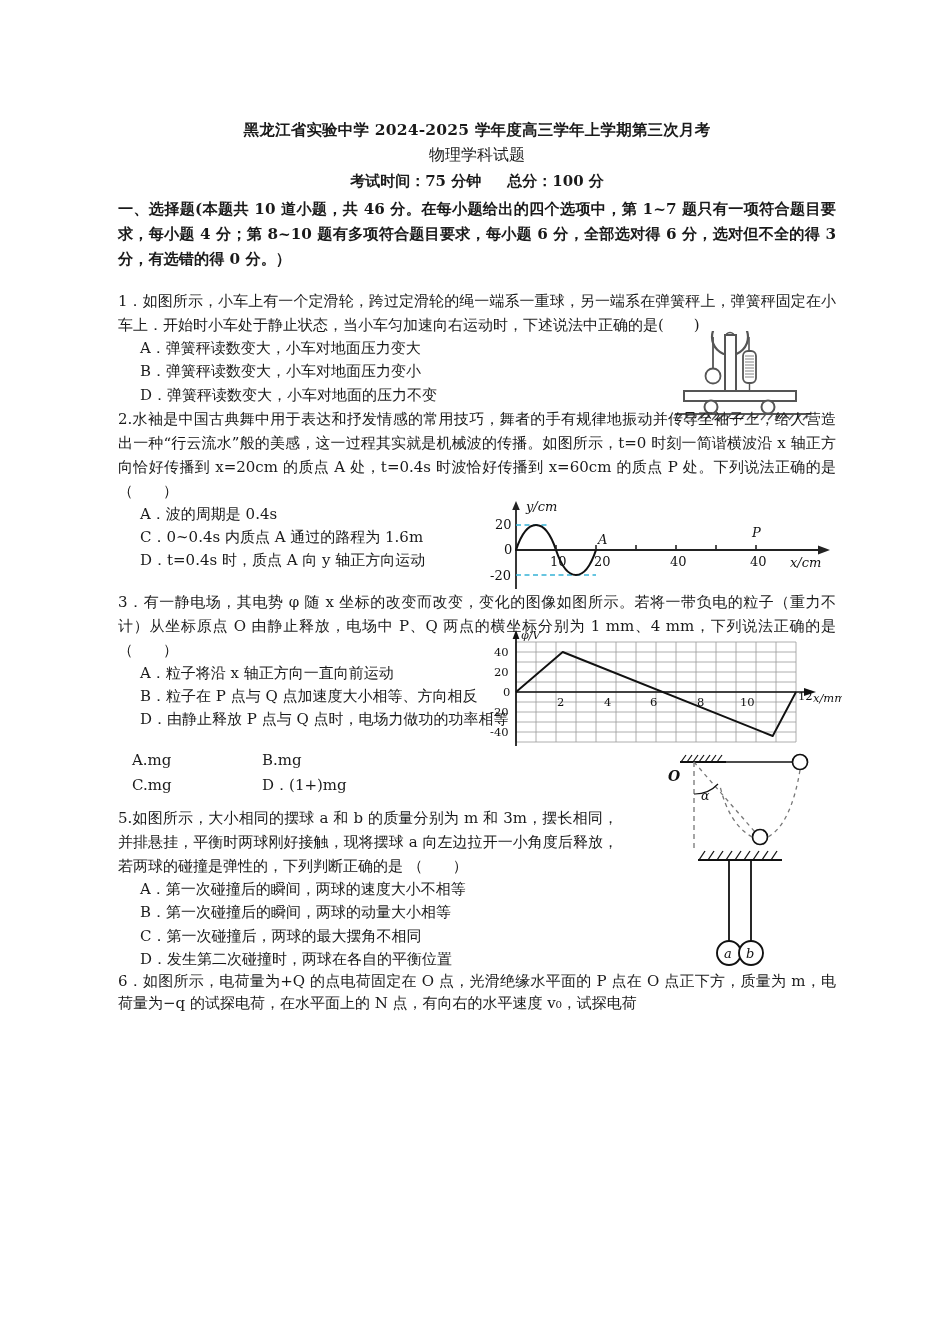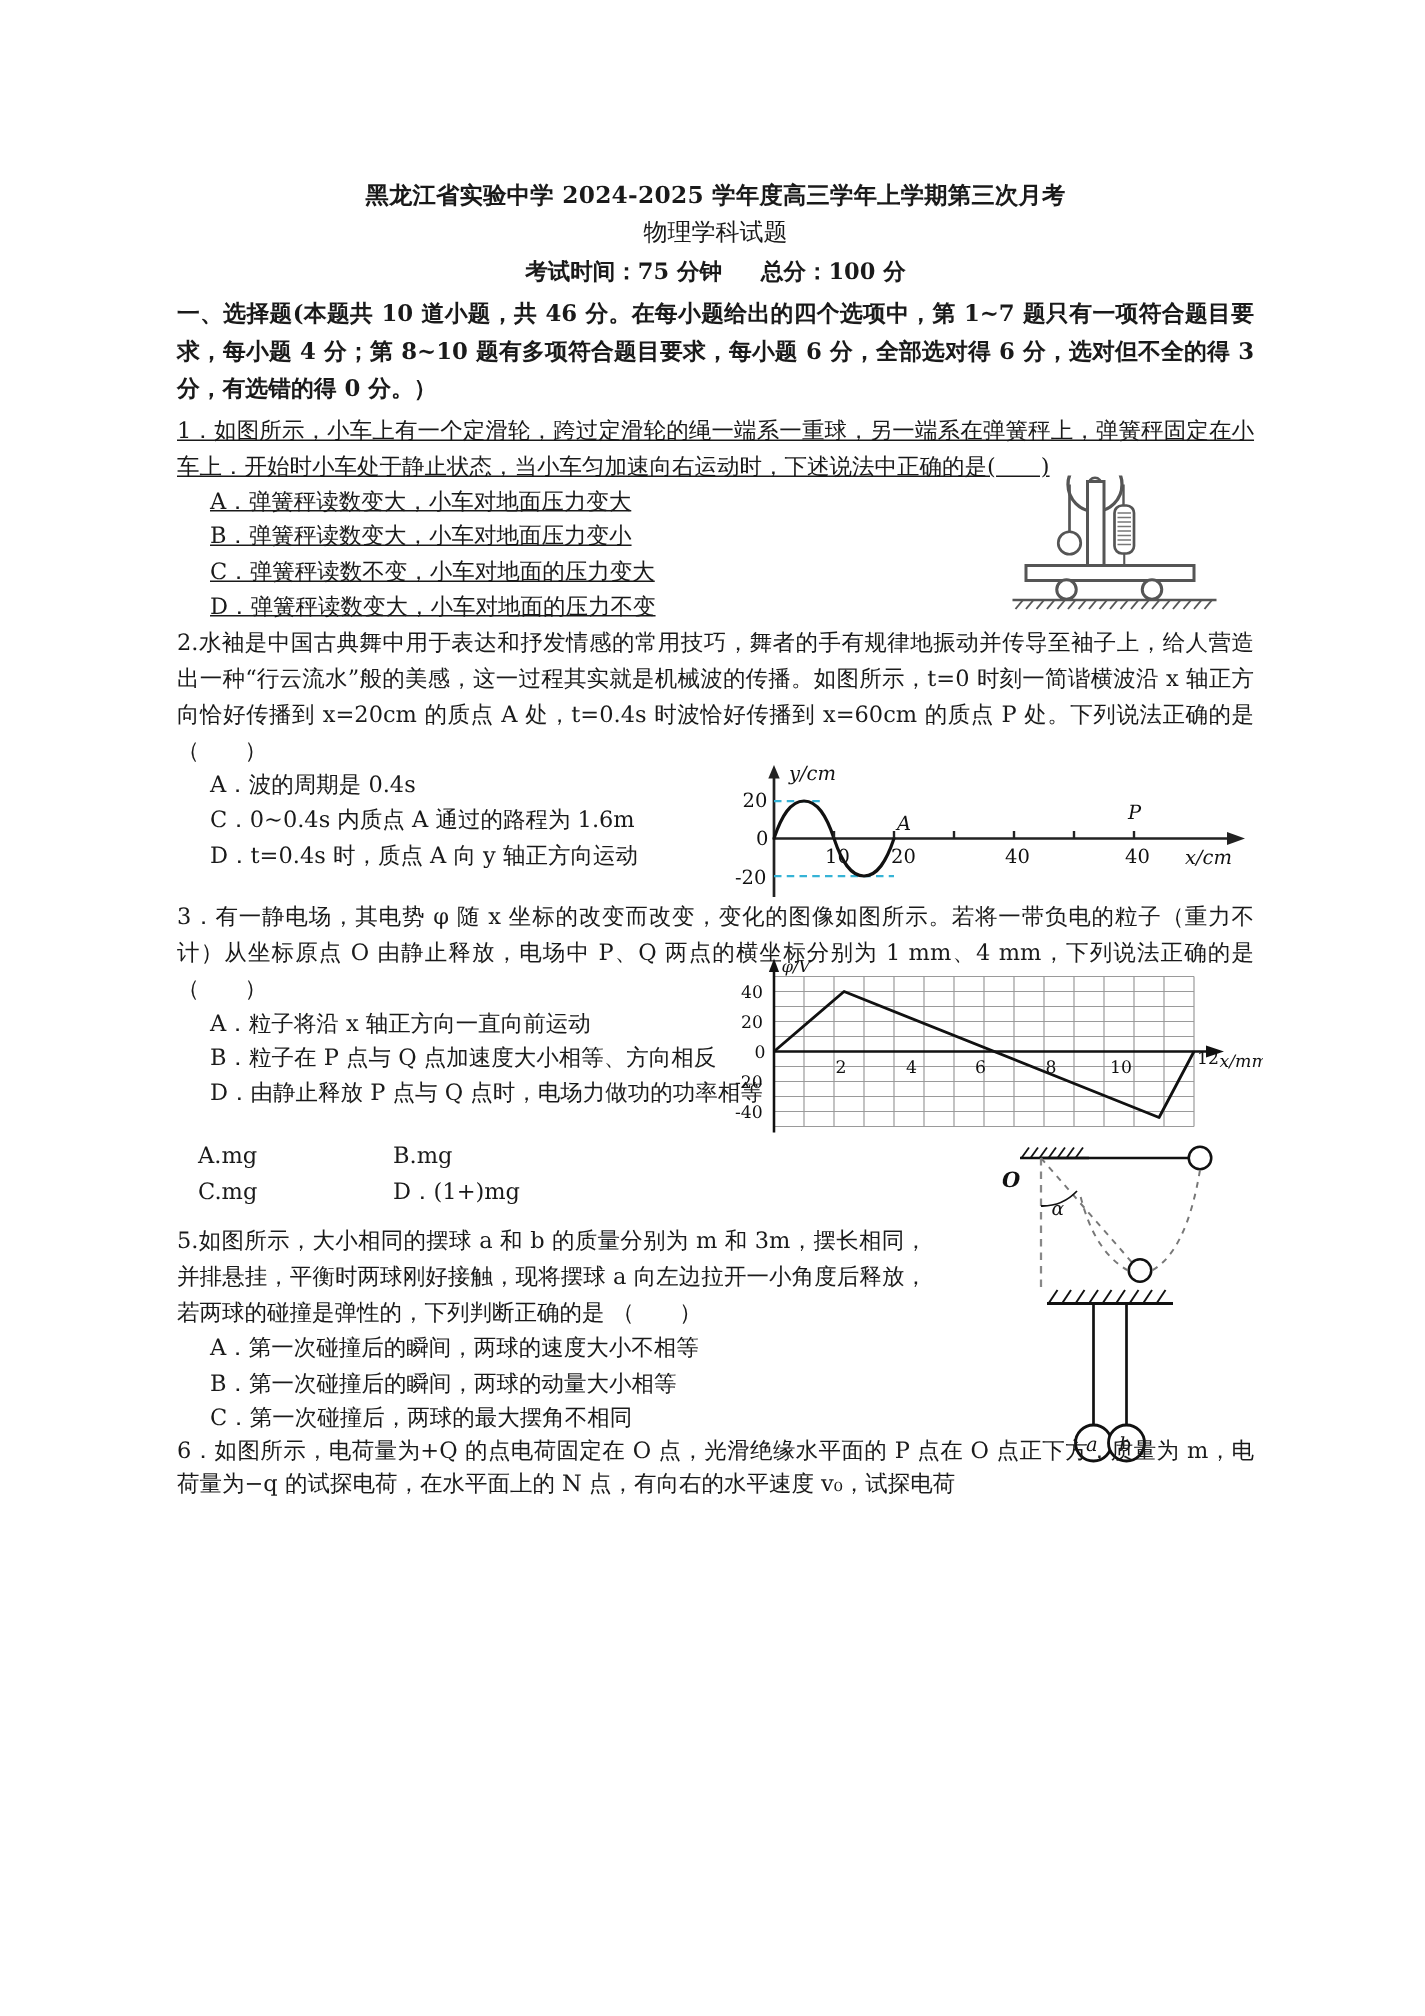--- a/index.html
+++ b/index.html
@@ -93,21 +93,21 @@
     <div class="title-block">
       <div class="title-main">黑龙江省实验中学 2024-2025 学年度高三学年上学期第三次月考</div>
       <div class="title-sub">物理学科试题</div>
       <div class="title-info">
         <span>考试时间：75 分钟</span><span class="gap"></span><span>总分：100 分</span>
       </div>
     </div>
 
     <div class="instructions">一、选择题(本题共 10 道小题，共 46 分。在每小题给出的四个选项中，第 1~7 题只有一项符合题目要求，每小题 4 分；第 8~10 题有多项符合题目要求，每小题 6 分，全部选对得 6 分，选对但不全的得 3 分，有选错的得 0 分。）</div>
 
-    <div class="q clearfix" style="margin-top:4px;text-decoration:underline;">
+    <div class="q clearfix" style="margin-top:18px;">
       <div class="q-body">
         <span>1．</span><span>如图所示，小车上有一个定滑轮，跨过定滑轮的绳一端系一重球，另一端系在弹簧秤上，弹簧秤固定在小车上．开始时小车处于静止状态，当小车匀加速向右运动时，下述说法中正确的是(　　)</span>
       </div>
       <div class="opts" style="position:relative;">
 
         <div class="fig" style="left:545px; top:-6px; width:175px; height:92px;">
           <svg width="175" height="92" viewBox="0 0 175 92">
 
             <circle cx="67" cy="6" r="18" fill="#ffffff" stroke="#555" stroke-width="2.2"></circle>
             <circle cx="67" cy="6" r="4.5" fill="#ffffff" stroke="#555" stroke-width="1.6"></circle>
@@ -156,21 +156,20 @@
               <line x1="112" y1="89" x2="117" y2="83"></line>
                 <line x1="119" y1="89" x2="124" y2="83"></line>
               <line x1="126" y1="89" x2="131" y2="83"></line>
                 <line x1="133" y1="89" x2="138" y2="83"></line>
               <line x1="140" y1="89" x2="145" y2="83"></line>
             </g>
           </svg>
         </div>
         <div class="opt">A．弹簧秤读数变大，小车对地面压力变大</div>
         <div class="opt">B．弹簧秤读数变大，小车对地面压力变小</div>
-        <div class="opt">C．弹簧秤读数不变，小车对地面的压力变大</div>
         <div class="opt">D．弹簧秤读数变大，小车对地面的压力不变</div>
       </div>
     </div>
 
     <div class="q">
       <div class="q-body">
         <span>2.</span><span>水袖是中国古典舞中用于表达和抒发情感的常用技巧，舞者的手有规律地振动并传导至袖子上，给人营造出一种“行云流水”般的美感，这一过程其实就是机械波的传播。如图所示，t=0 时刻一简谐横波沿 x 轴正方向恰好传播到 x=20cm 的质点 A 处，t=0.4s 时波恰好传播到 x=60cm 的质点 P 处。下列说法正确的是（　　）</span>
       </div>
       <div class="opts" style="position:relative;">
 
@@ -359,20 +358,21 @@
           <text x="76" y="120" font-family="DejaVu Serif, serif" font-size="13" font-style="italic" fill="#111">b</text>
         </svg>
       </div>
       <div class="q-body" style="max-width:500px;">
         <span>5.</span><span>如图所示，大小相同的摆球 a 和 b 的质量分别为 m 和 3m，摆长相同，并排悬挂，平衡时两球刚好接触，现将摆球 a 向左边拉开一小角度后释放，若两球的碰撞是弹性的，下列判断正确的是 （　　）</span>
       </div>
       <div class="opts">
         <div class="opt">A．第一次碰撞后的瞬间，两球的速度大小不相等</div>
         <div class="opt">B．第一次碰撞后的瞬间，两球的动量大小相等</div>
         <div class="opt">C．第一次碰撞后，两球的最大摆角不相同</div>
+        <div class="opt">D．发生第二次碰撞时，两球在各自的平衡位置</div>
       </div>
     </div>
 
     <div class="q" style="line-height:1.45;">
       <div class="q-body">
         <span>6．</span><span>如图所示，电荷量为+Q 的点电荷固定在 O 点，光滑绝缘水平面的 P 点在 O 点正下方，质量为 m，电荷量为−q 的试探电荷，在水平面上的 N 点，有向右的水平速度 v₀，试探电荷</span>
       </div>
     </div>
 
   </div>

